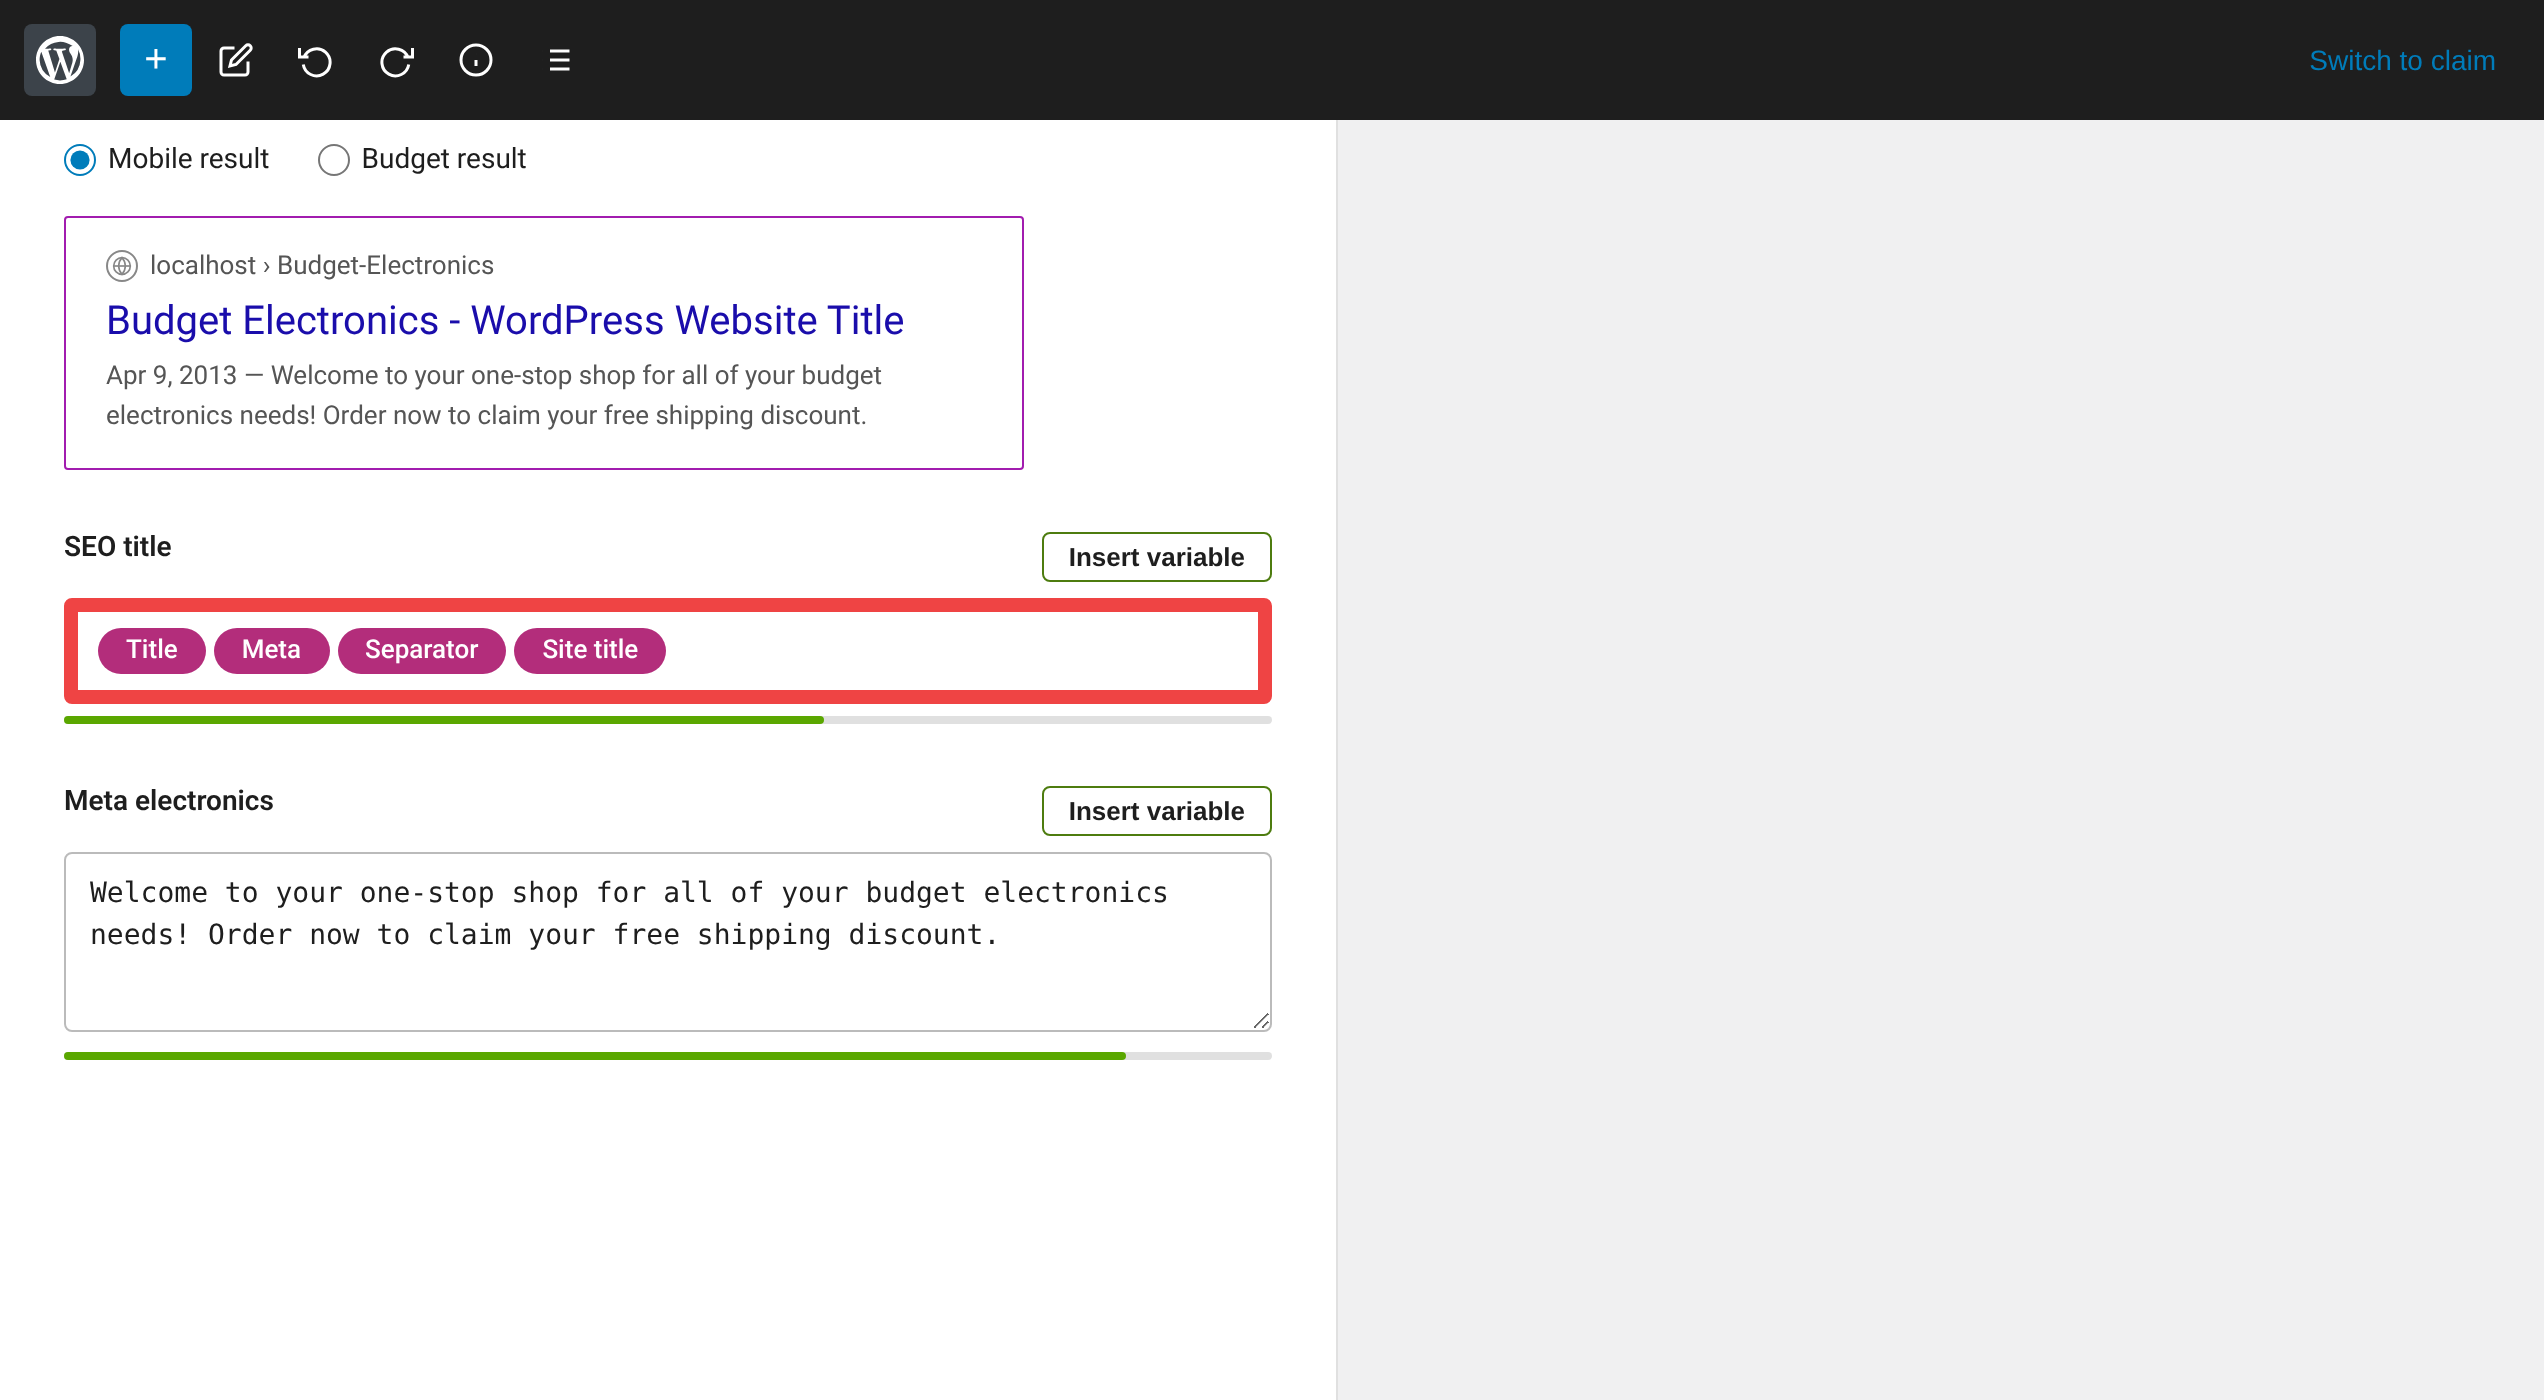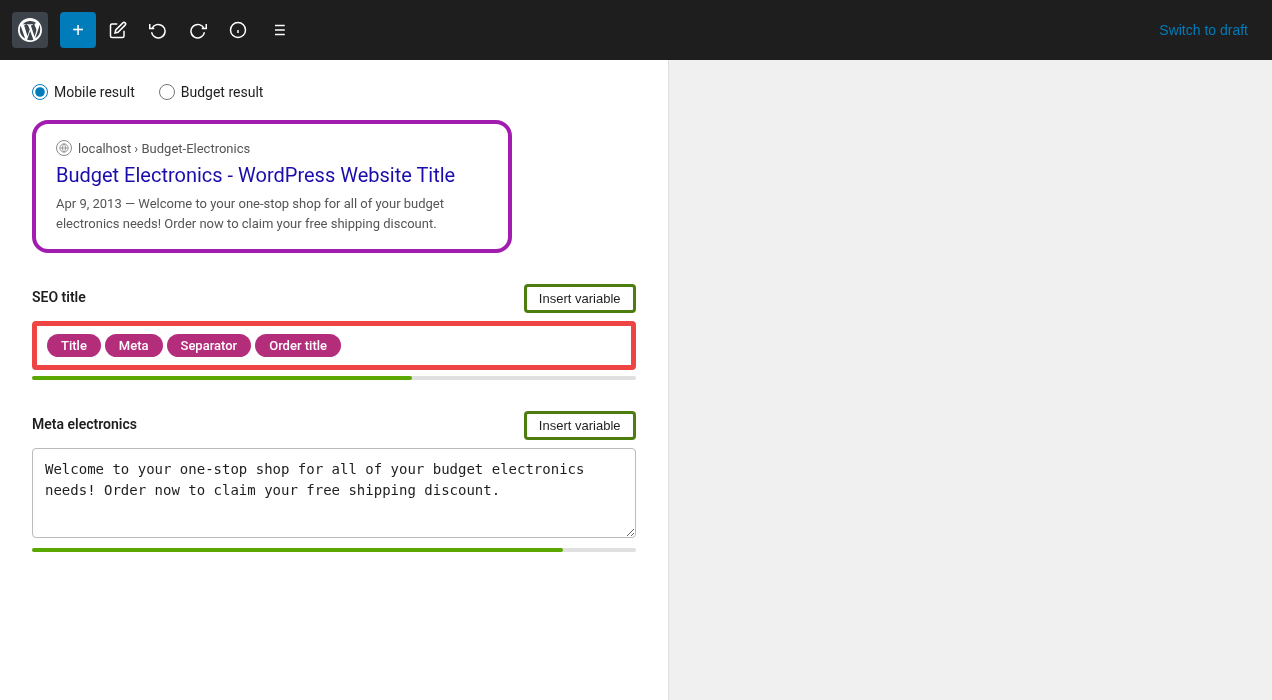--- a/index.html
+++ b/index.html
@@ -79,21 +79,21 @@
       display: flex;
       flex: 1;
       overflow: hidden;
       background: #fff;
     }
 
     
     .content {
       flex: 1;
       overflow-y: auto;
-      padding: 24px 32px;
+      padding: 12px 32px;
       background: #fff;
       max-width: 760px;
     }
 
     
     .right-panel {
       flex: 1;
       background: #f0f0f1;
       border-left: 1px solid #e0e0e0;
     }
@@ -115,22 +115,22 @@
     }
     .radio-label input[type="radio"] {
       width: 16px;
       height: 16px;
       accent-color: #007cba;
       cursor: pointer;
     }
 
     
     .preview-card {
-      border: 4px solid #a21caf;
-      border-radius: 16px;
+      border: 1px solid #a21caf;
+      border-radius: 2px;
       padding: 16px 20px;
       margin-bottom: 24px;
       background: #fff;
       max-width: 480px;
     }
     .preview-url {
       display: flex;
       align-items: center;
       gap: 6px;
       font-size: 13px;
@@ -166,38 +166,39 @@
     .section-label {
       font-size: 14px;
       font-weight: 600;
       color: #1e1e1e;
       margin-bottom: 8px;
     }
 
     
     .section-header {
       display: flex;
-      align-items: flex-end;
+      align-items: flex-start;
       justify-content: space-between;
       margin-bottom: 8px;
       margin-top: 31px;
     }
     .insert-variable-btn {
       background: #fff;
-      border: 3px solid #4d7c0f;
+      border: 1px solid #4d7c0f;
       border-radius: 4px;
       padding: 4px 12px;
       font-size: 13px;
       cursor: pointer;
       color: #1e1e1e;
+      font-weight: bold;
     }
 
     
     .seo-title-field {
-      border: 5px solid #ef4444;
+      border: 7px solid #ef4444;
       border-radius: 4px;
       padding: 8px 10px;
       display: flex;
       flex-wrap: wrap;
       gap: 4px;
       align-items: center;
       min-height: 44px;
       width: 100%;
       background: #fff;
     }
@@ -291,21 +292,21 @@
       <line x1="8" y1="12" x2="21" y2="12"></line>
       <line x1="8" y1="18" x2="21" y2="18"></line>
       <line x1="3" y1="6" x2="3.01" y2="6"></line>
       <line x1="3" y1="12" x2="3.01" y2="12"></line>
       <line x1="3" y1="18" x2="3.01" y2="18"></line>
     </svg>
   </button>
 
   <div class="toolbar-spacer"></div>
 
-  <button class="switch-to-draft">Switch to draft</button>
+  <button class="switch-to-draft">Switch to claim</button>
 </div>
 
 <div class="main-area">
 
   <div class="content">
 
     
     <div class="radio-group">
       <label class="radio-label">
         <input type="radio" name="result_type" checked="" style="">
@@ -339,21 +340,21 @@
 
     
     <div class="section-header">
       <span class="section-label">SEO title</span>
       <button class="insert-variable-btn">Insert variable</button>
     </div>
     <div class="seo-title-field">
       <span class="seo-tag">Title</span>
       <span class="seo-tag">Meta</span>
       <span class="seo-tag">Separator</span>
-      <span class="seo-tag">Order title</span>
+      <span class="seo-tag">Site title</span>
     </div>
     <div class="progress-bar-container">
       <div class="progress-bar-fill" style="width: 63%;"></div>
     </div>
 
     
 
     
     <div class="section-header">
       <span class="section-label">Meta electronics</span>

